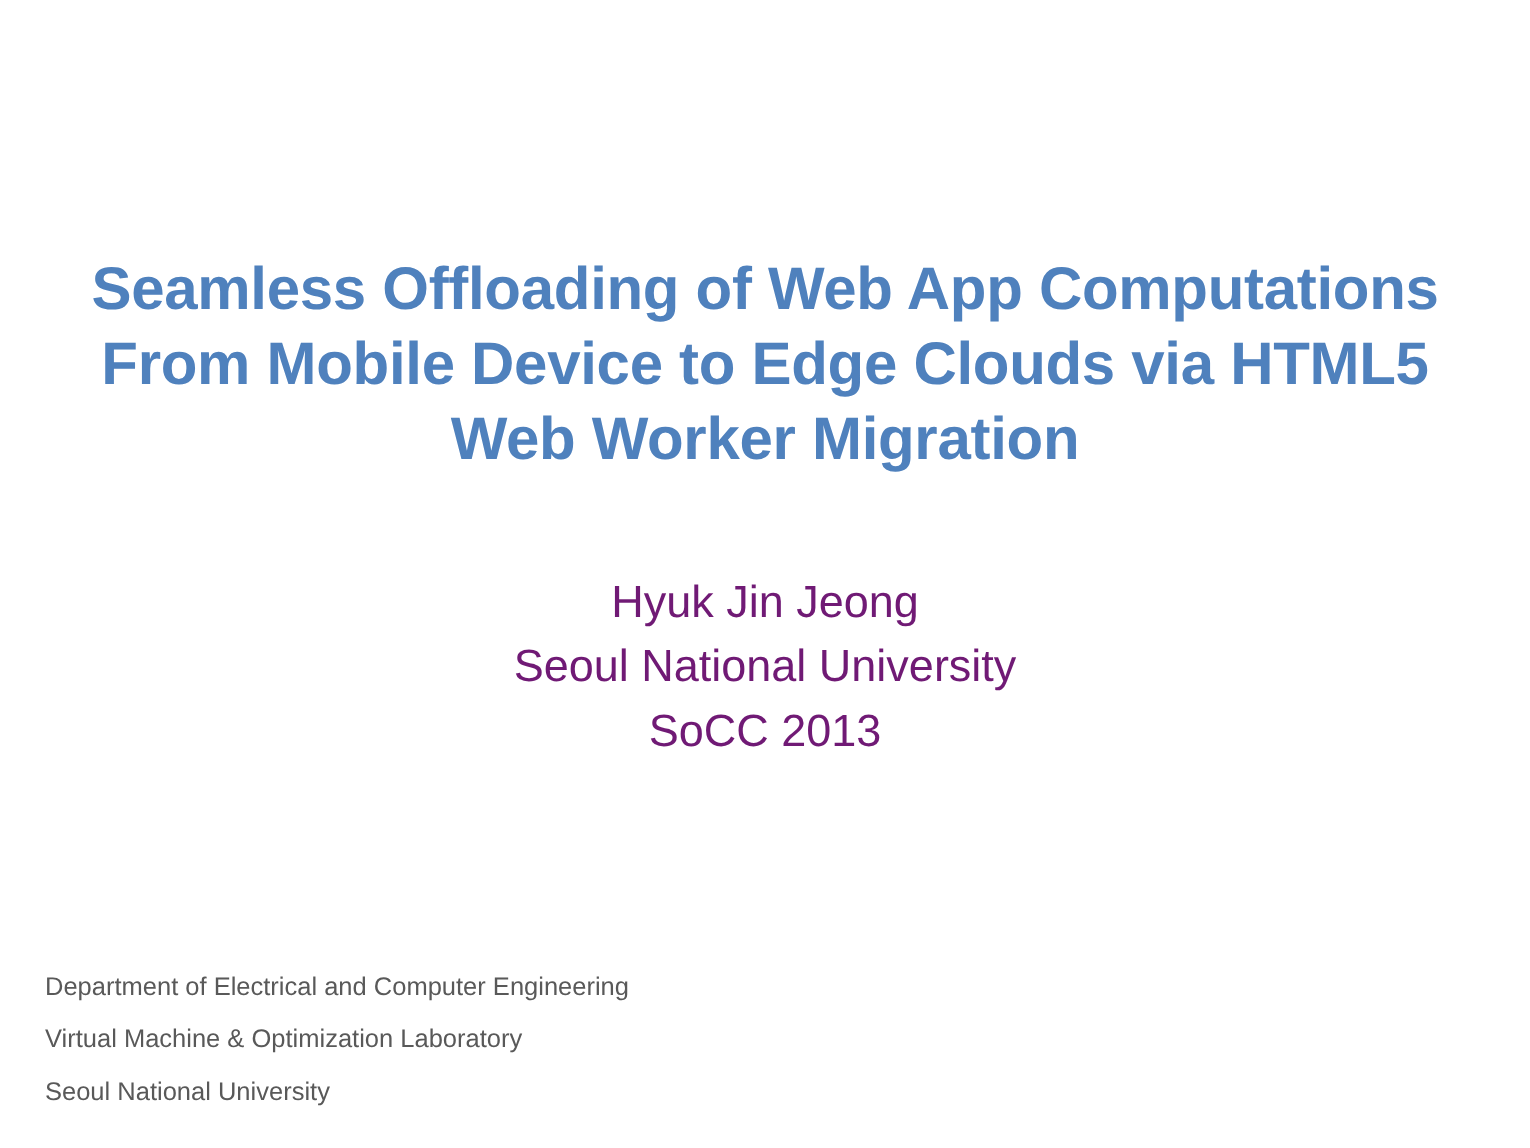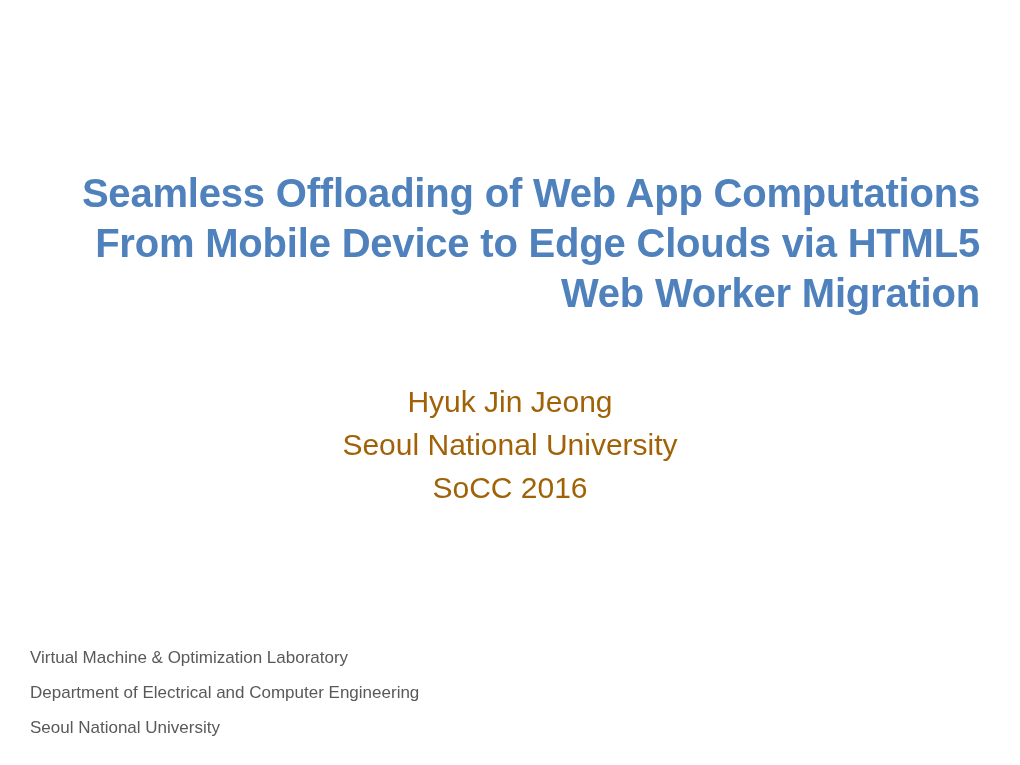--- a/index.html
+++ b/index.html
@@ -9,38 +9,38 @@
     height: 765px;
     position: relative;
     background: #fff;
     overflow: hidden;
   }
   .title-block {
     position: absolute;
     top: 168px;
     left: 40px;
     right: 40px;
-    text-align: right;
+    text-align: center;
   }
   .title {
     color: #4F81BD;
     font-size: 40px;
     font-weight: 700;
     line-height: 1.25;
     letter-spacing: -0.2px;
   }
   .subtitle-block {
     position: absolute;
     top: 380px;
     left: 40px;
     right: 40px;
     text-align: center;
   }
   .sub-line {
-    color: #a16207;
+    color: #701a75;
     font-size: 30px;
     font-weight: 400;
     line-height: 1.44;
   }
   .footer-block {
     position: absolute;
     left: 30px;
     bottom: 20px;
   }
   .footer-line {
@@ -65,23 +65,23 @@
 
 <div class="slide">
 
   <div class="title-block">
     <div class="title">Seamless Offloading of Web App Computations From Mobile Device to Edge Clouds via HTML5 Web Worker Migration</div>
   </div>
 
   <div class="subtitle-block">
     <div class="sub-line">Hyuk Jin Jeong</div>
     <div class="sub-line">Seoul National University</div>
-    <div class="sub-line">SoCC 2016</div>
+    <div class="sub-line">SoCC 2013</div>
   </div>
 
   <div class="footer-block">
+    <div class="footer-line">Department of Electrical and Computer Engineering</div>
     <div class="footer-line">Virtual Machine &amp; Optimization Laboratory</div>
-    <div class="footer-line">Department of Electrical and Computer Engineering</div>
     <div class="footer-line">Seoul National University</div>
   </div>
 
 
 </div>
 
 </body></html>

